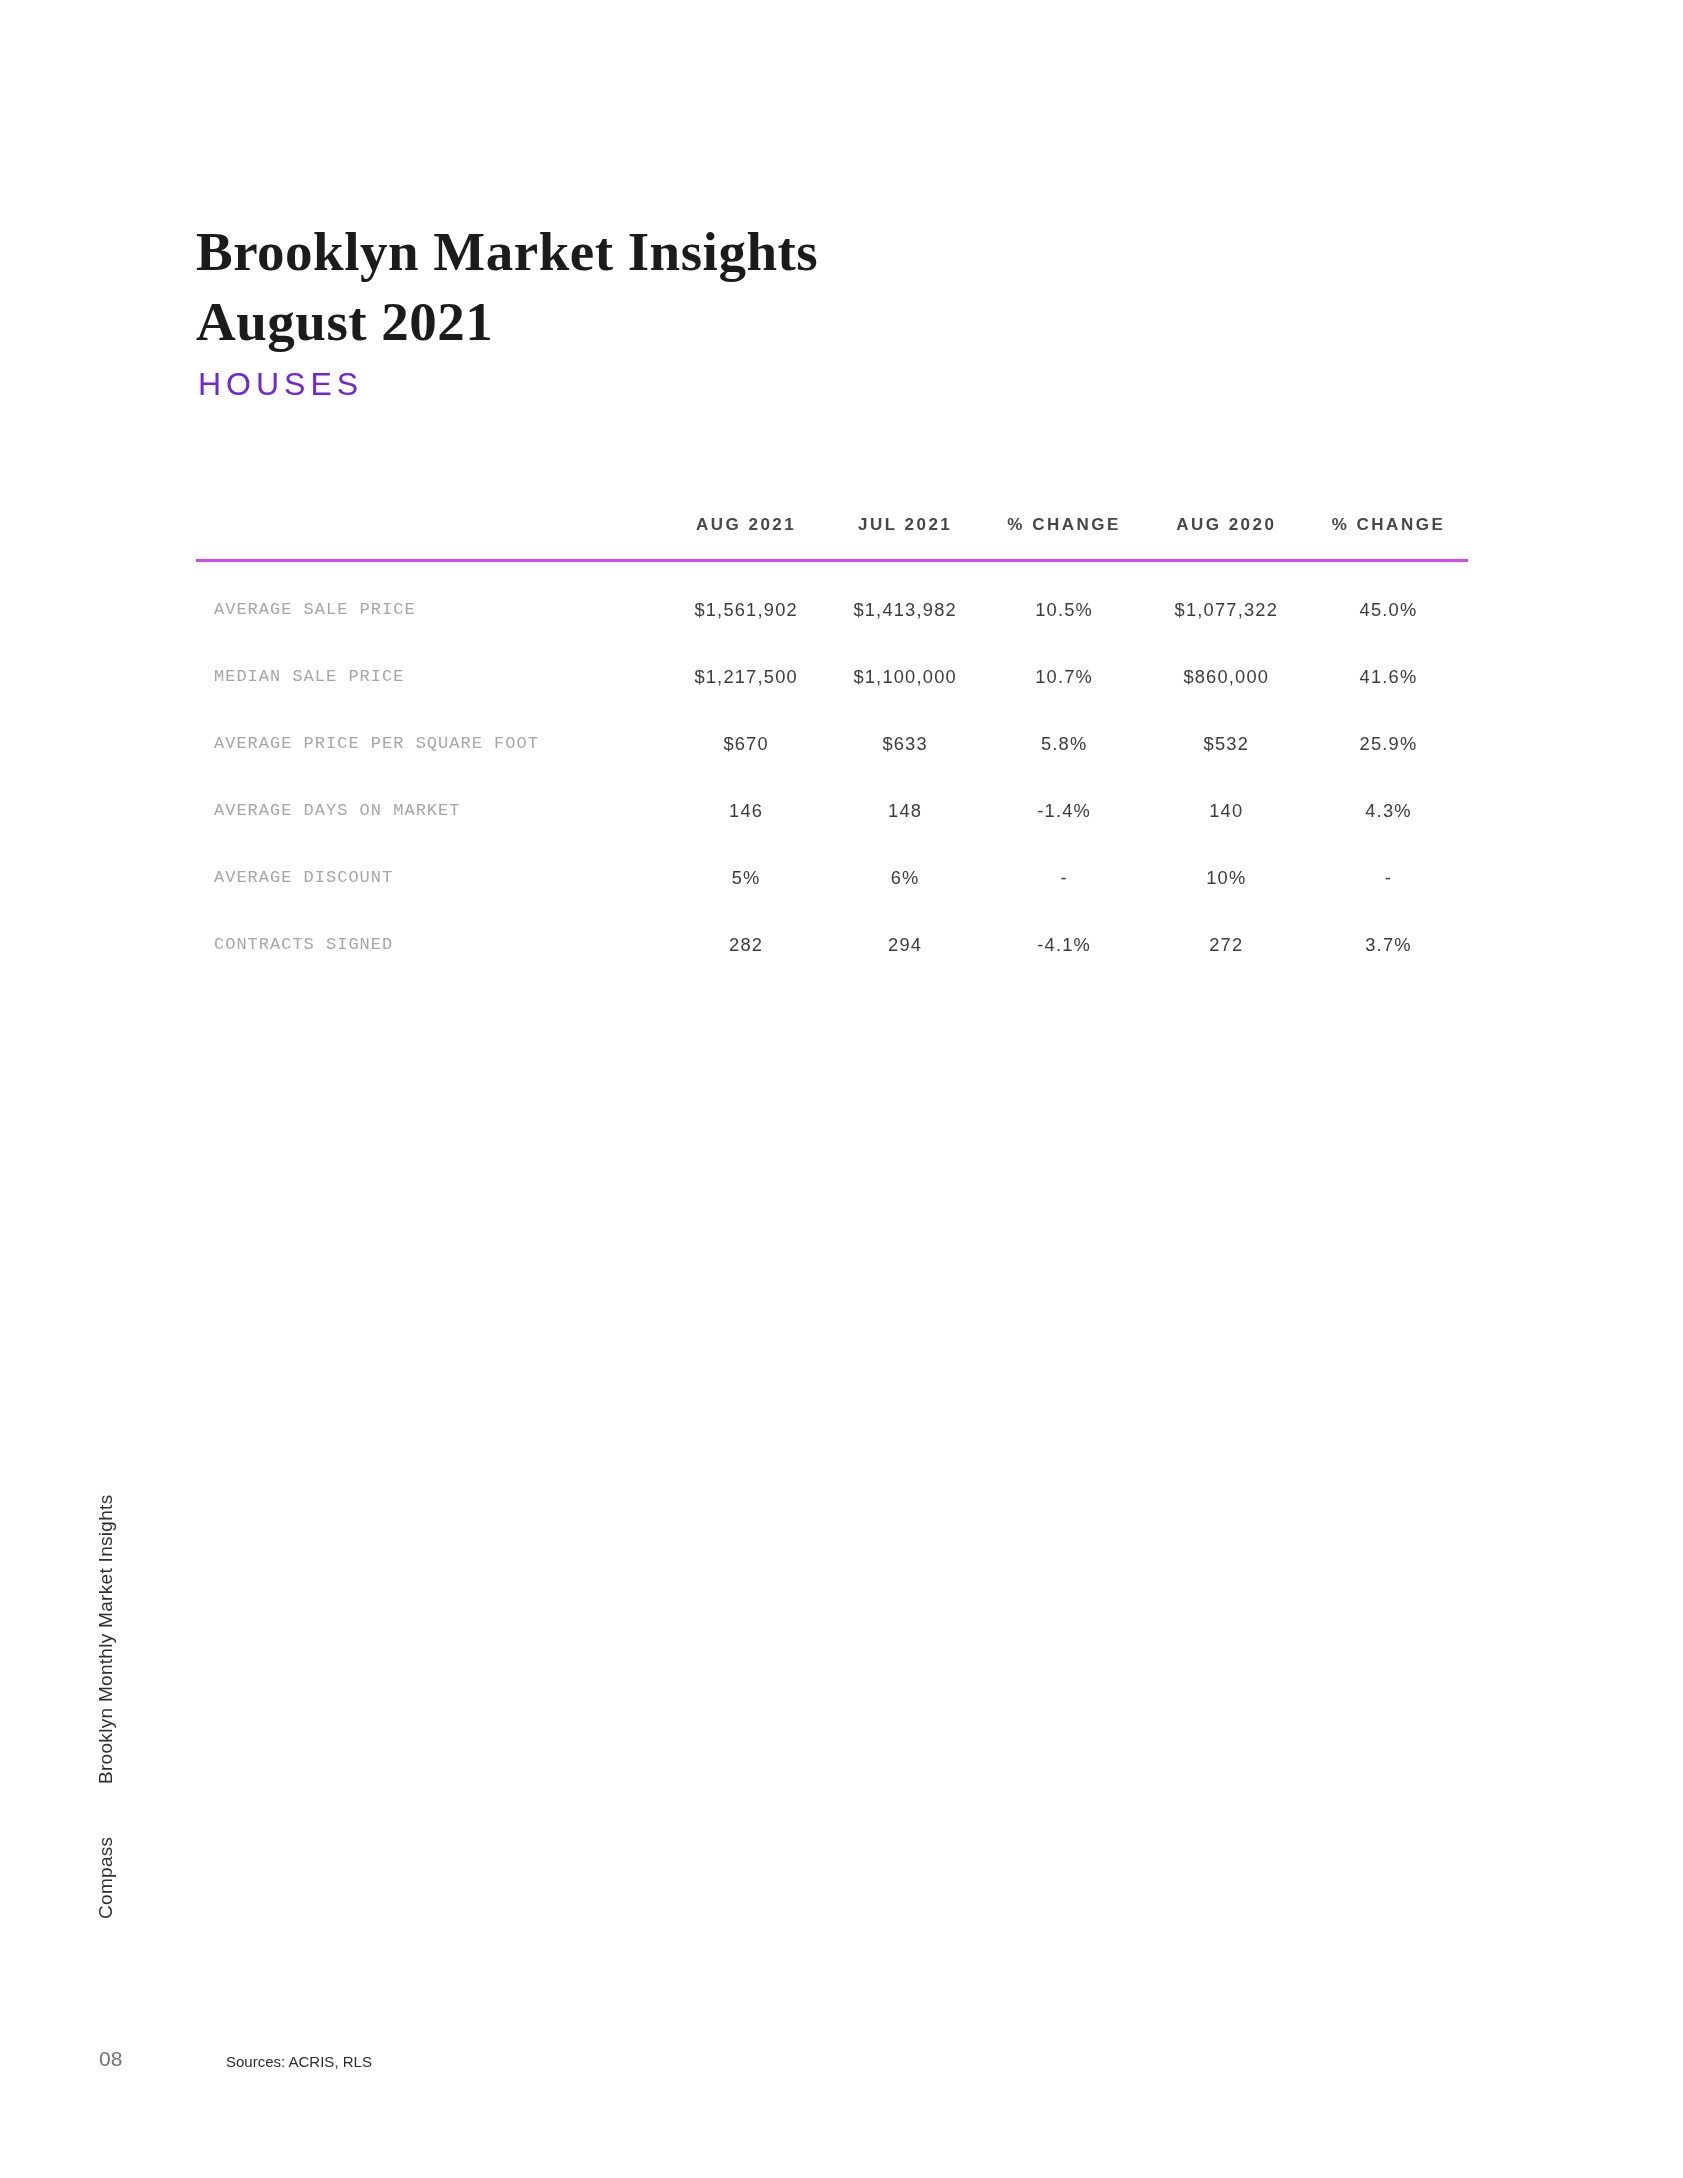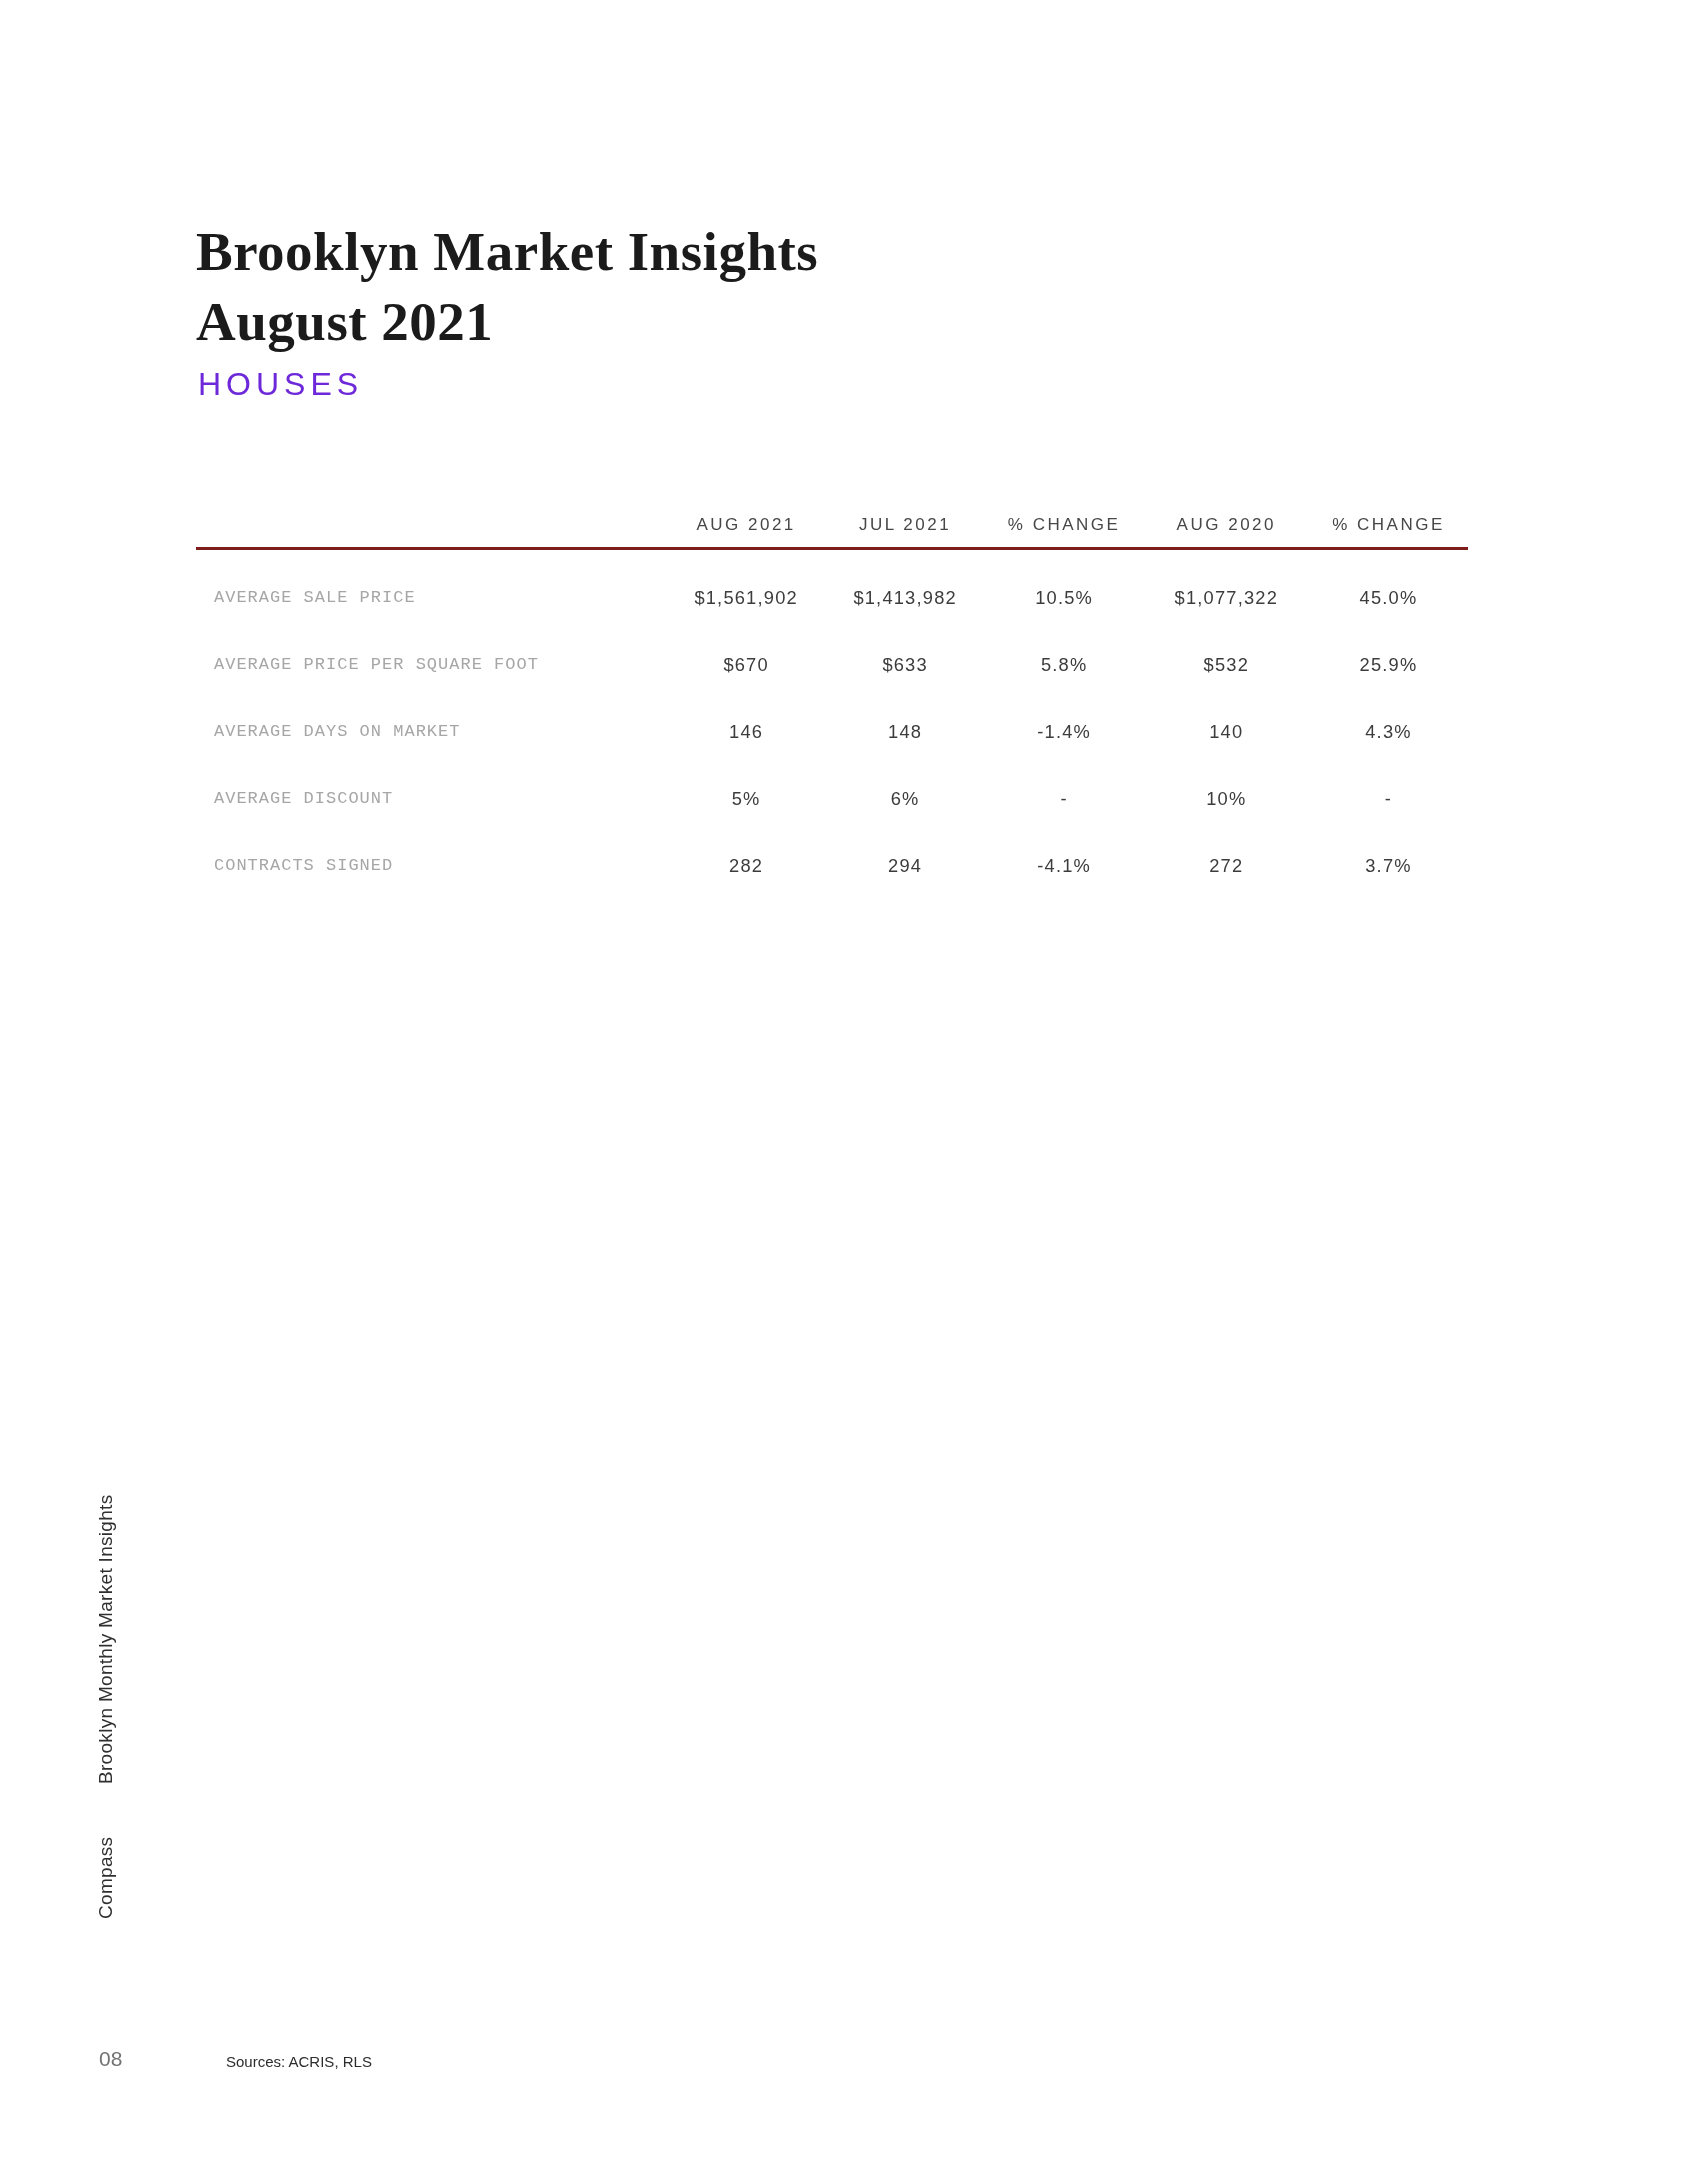--- a/index.html
+++ b/index.html
@@ -41,22 +41,23 @@
       left: 196px;
       top: 515px;
       width: 1272px;
     }
     .grid-row {
       display: grid;
       grid-template-columns: 37% 12.5% 12.5% 12.5% 13% 12.5%;
       align-items: center;
     }
     .head-row {
-      padding-bottom: 12px;
-      border-bottom: 3px solid #7f1d1d;
+      padding-bottom: 24px;
+      border-bottom: 3px solid #d946ef;
+      font-weight: bold;
     }
     .head-col {
       font-size: 17px;
       letter-spacing: 2.5px;
       color: #474747;
       text-align: center;
       white-space: nowrap;
     }
     .body-row { height: 67px; }
     .body-row.first { margin-top: 14px; }
@@ -126,20 +127,28 @@
 
     <div class="grid-row body-row first">
       <div class="row-label">AVERAGE SALE PRICE</div>
       <div class="cell-val">$1,561,902</div>
       <div class="cell-val">$1,413,982</div>
       <div class="cell-val">10.5%</div>
       <div class="cell-val">$1,077,322</div>
       <div class="cell-val">45.0%</div>
     </div>
 
+    <div class="grid-row body-row">
+      <div class="row-label">MEDIAN SALE PRICE</div>
+      <div class="cell-val">$1,217,500</div>
+      <div class="cell-val">$1,100,000</div>
+      <div class="cell-val">10.7%</div>
+      <div class="cell-val">$860,000</div>
+      <div class="cell-val">41.6%</div>
+    </div>
 
     <div class="grid-row body-row">
       <div class="row-label">AVERAGE PRICE PER SQUARE FOOT</div>
       <div class="cell-val">$670</div>
       <div class="cell-val">$633</div>
       <div class="cell-val">5.8%</div>
       <div class="cell-val">$532</div>
       <div class="cell-val">25.9%</div>
     </div>
 

